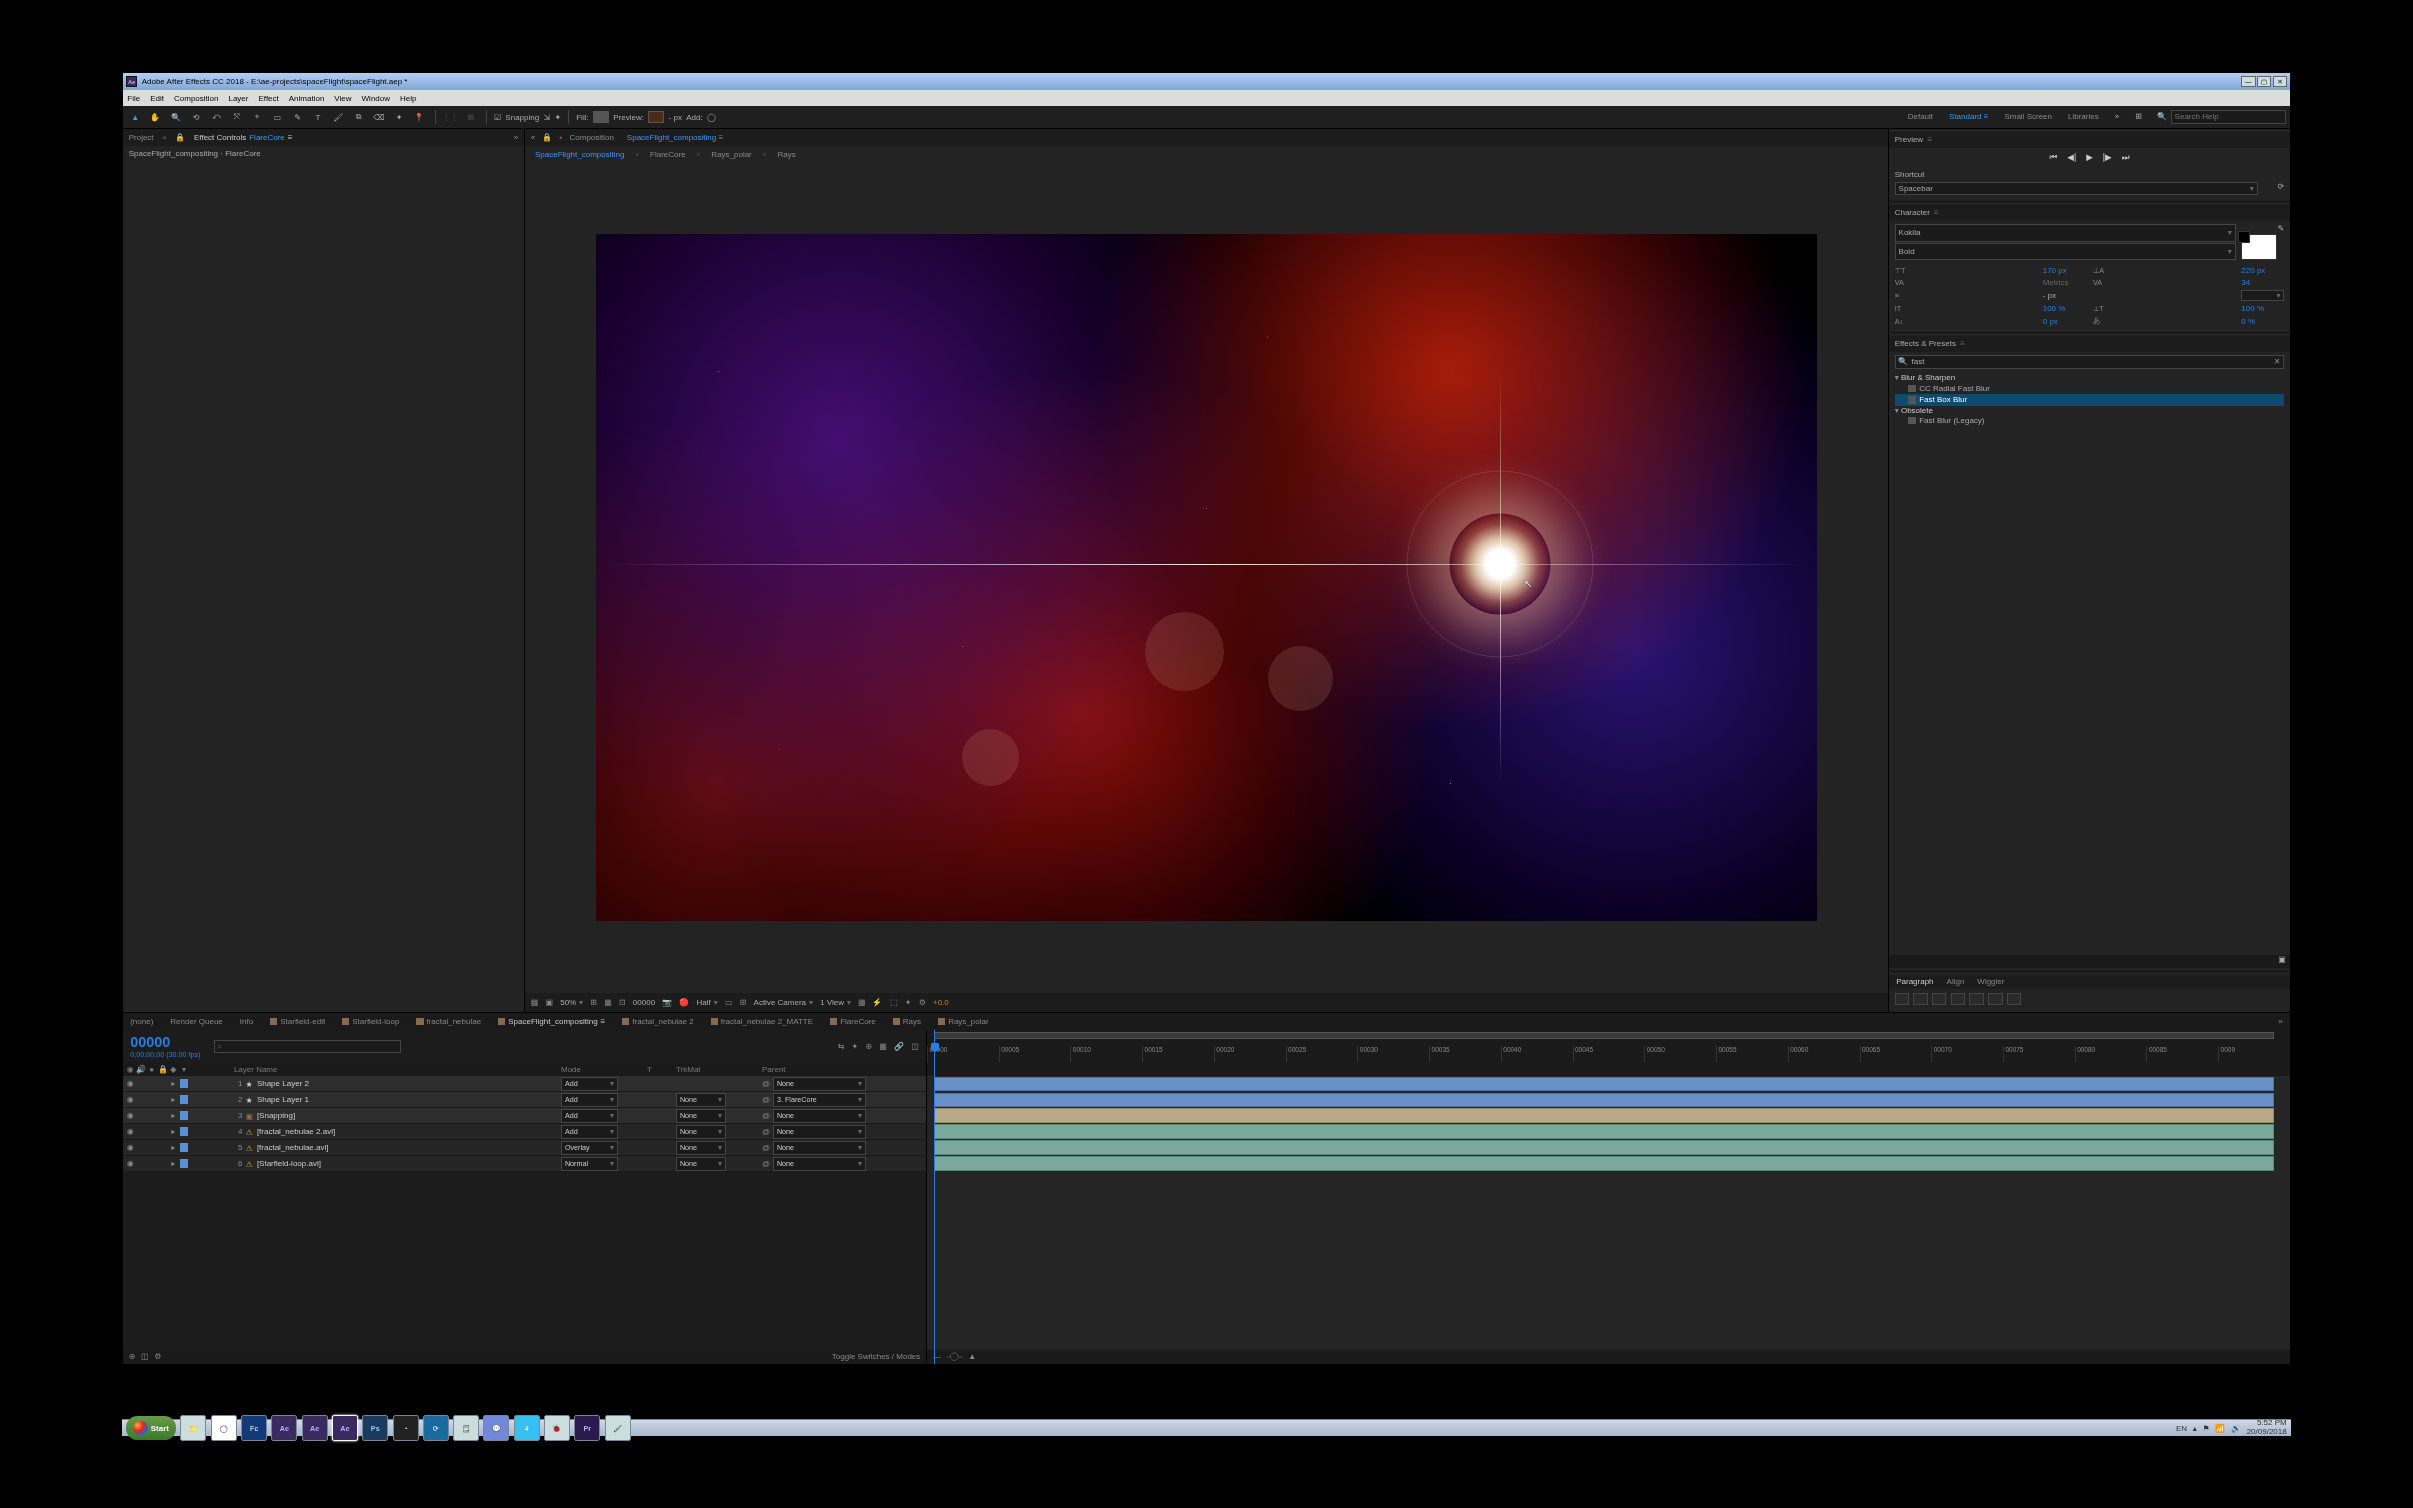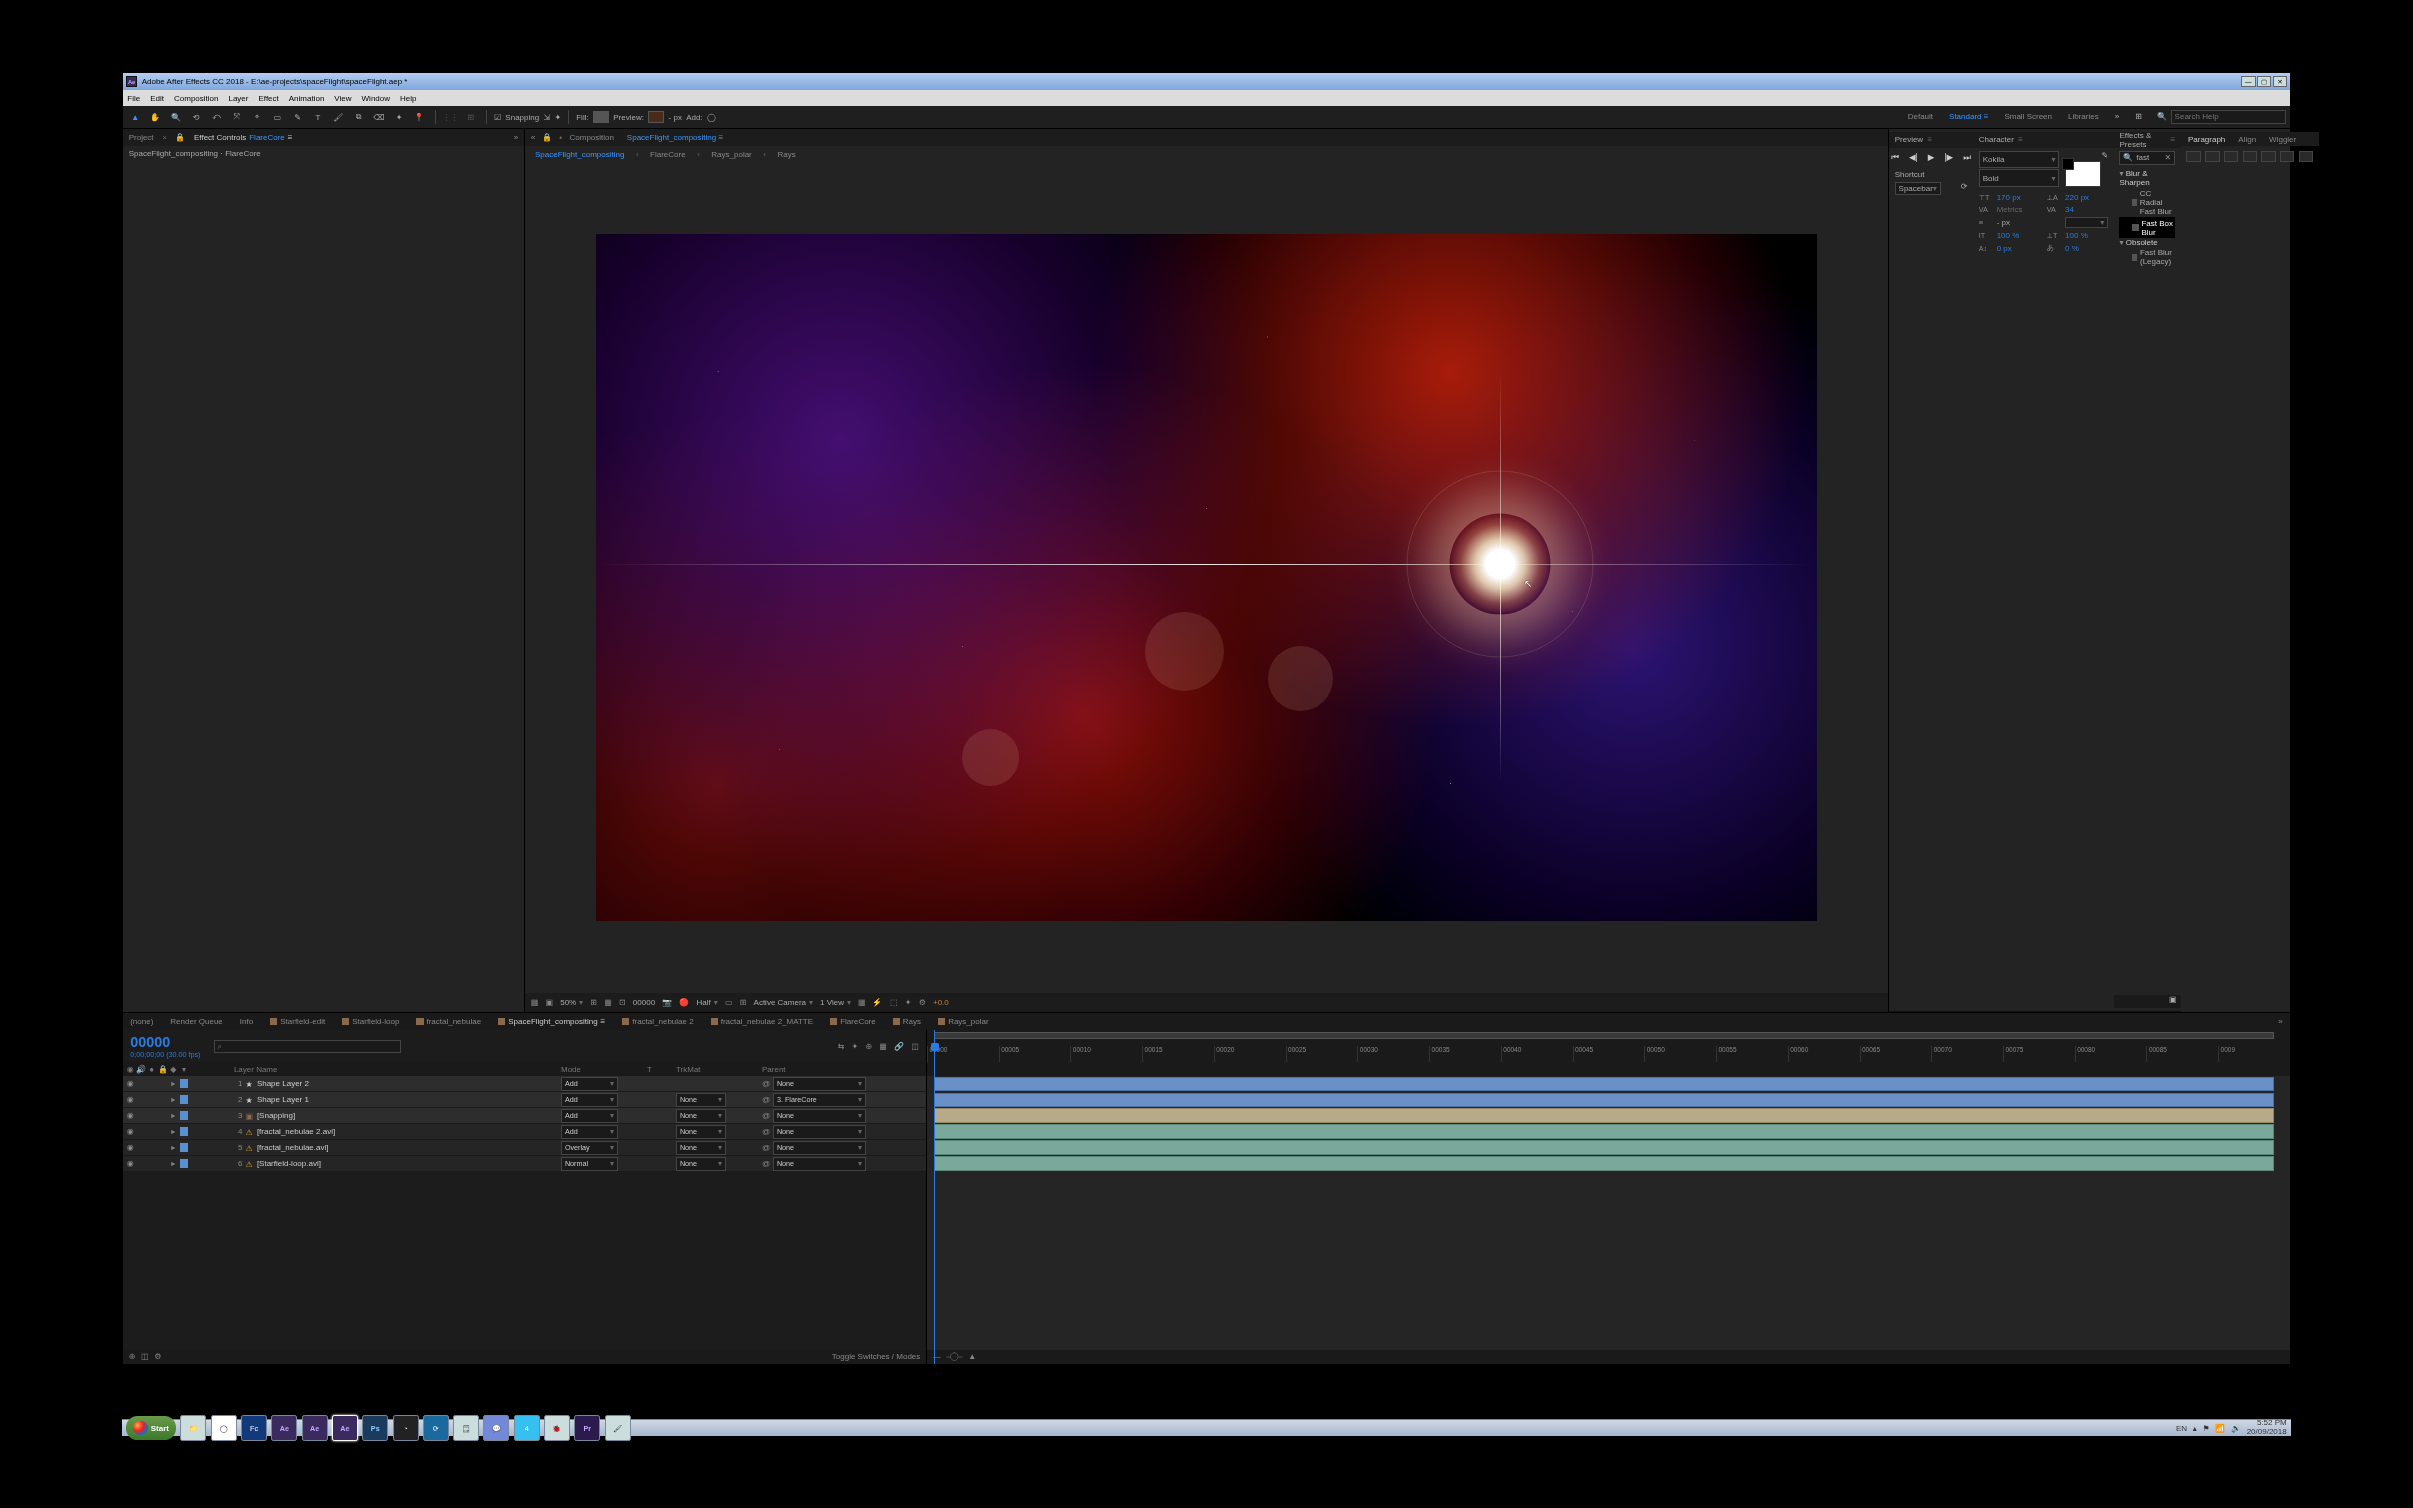--- a/index.html
+++ b/index.html
@@ -66,21 +66,21 @@
 .bokeh { position:absolute; border-radius:50%; background:rgba(200,150,120,0.18);}
 .bokeh.b1{ top:60%; left:55%; width:65px; height:65px;}
 .bokeh.b2{ top:55%; left:45%; width:79px; height:79px;}
 .bokeh.b3{ top:72%; left:30%; width:57px; height:57px;}
 .cursor-arrow { position:absolute; top:50%; left:76%; color:#fff; font-size:10px; text-shadow:0 0 1.4px #000;}
 .viewer-footer { height:18.7px; background:#1c1c1c; display:flex; align-items:center; gap:7.2px; padding:0 5.7px; color:#aaa; font-size:8px;}
 .viewer-footer .ctl { display:flex; align-items:center; gap:2.9px; }
 .viewer-footer .dd::after { content:" ▾"; color:#666; }
 .viewer-footer .ico { color:#888; }
 .viewer-footer .orange { color:#c88040; }
-.rightpanel { width:402px; background:#232323; border-left:0.7px solid #000; display:flex; flex-direction:row; color:#aaa;}
+.rightpanel { width:402px; background:#232323; border-left:0.7px solid #000; display:flex; flex-direction:column; color:#aaa;}
 .rp-section { border-bottom:0.7px solid #111; padding:2.9px 0;}
 .rp-head { height:16px; display:flex; align-items:center; padding:0 5.7px; background:#1c1c1c; }
 .rp-head span.lines { color:#666; margin-left:4.3px;}
 .transport { display:flex; justify-content:center; gap:10px; padding:4.3px 0;}
 .transport span { color:#ccc; font-size:8.6px;}
 .shortcut { padding:2.9px 5.7px; display:flex; flex-direction:column; gap:2.9px;}
 .dd-row { display:flex; align-items:flex-start; gap:20px;}
 .dd-box { flex:1; background:#1a1a1a; border:0.7px solid #444; height:13px; display:flex; align-items:center; padding:0 2.9px;}
 .char-grid { padding:2.9px 5.7px; display:flex; gap:5.7px; }
 .char-left { flex:1; display:flex; flex-direction:column; gap:1px;}
@@ -90,21 +90,21 @@
 .char-vals { display:grid; grid-template-columns:auto 43px auto 43px; gap:2.9px 7.2px; align-items:center; padding:2.9px 5.7px;}
 .char-vals .ico { color:#888; font-size:7.2px;}
 .char-vals .blue { color:#2a7de0; }
 .effects-search { padding:2.9px 5.7px;}
 .effects-search .srow { display:flex; align-items:center; background:#1a1a1a; border:0.7px solid #444; height:14.4px; padding:0 2.9px;}
 .effects-search .srow .x { margin-left:auto; color:#888;}
 .tree { padding:1.4px 5.7px; font-size:8px;}
 .tree .grp { color:#ccc; }
 .tree .grp::before { content:"▾ "; color:#888;}
 .tree .item { padding:1.4px 0 1.4px 13px; color:#aaa; display:flex; align-items:center; gap:2.9px;}
-.tree .item.sel { background:#000000; color:#fff; padding-left:13px;}
+.tree .item.sel { background:#0c4a6e; color:#fff; padding-left:13px;}
 .tree .fx-icon { width:8.6px; height:7.2px; background:#555; display:inline-block;}
 .bottom-tabs { height:14.4px; background:#1c1c1c; display:flex; align-items:center; gap:13px; padding:0 7.2px; color:#888;}
 .bottom-tabs span.active { color:#ccc;}
 .align-row { height:20px; display:flex; align-items:center; gap:4.3px; padding:0 5.7px;}
 .align-row .abox { width:14.4px; height:11.5px; background:#2a2a2a; border:0.7px solid #444;}
 
 .timeline-wrap { height:352px; background:#1c1c1c; border-top:0.7px solid #000; display:flex; flex-direction:column;}
 .tl-tabs { height:17px; display:flex; align-items:center; gap:17px; padding:0 7.2px; color:#888; background:#1a1a1a;}
 .tl-tabs .tab { display:flex; align-items:center; gap:2.9px;}
 .tl-tabs .tab.active { color:#ccc; }

